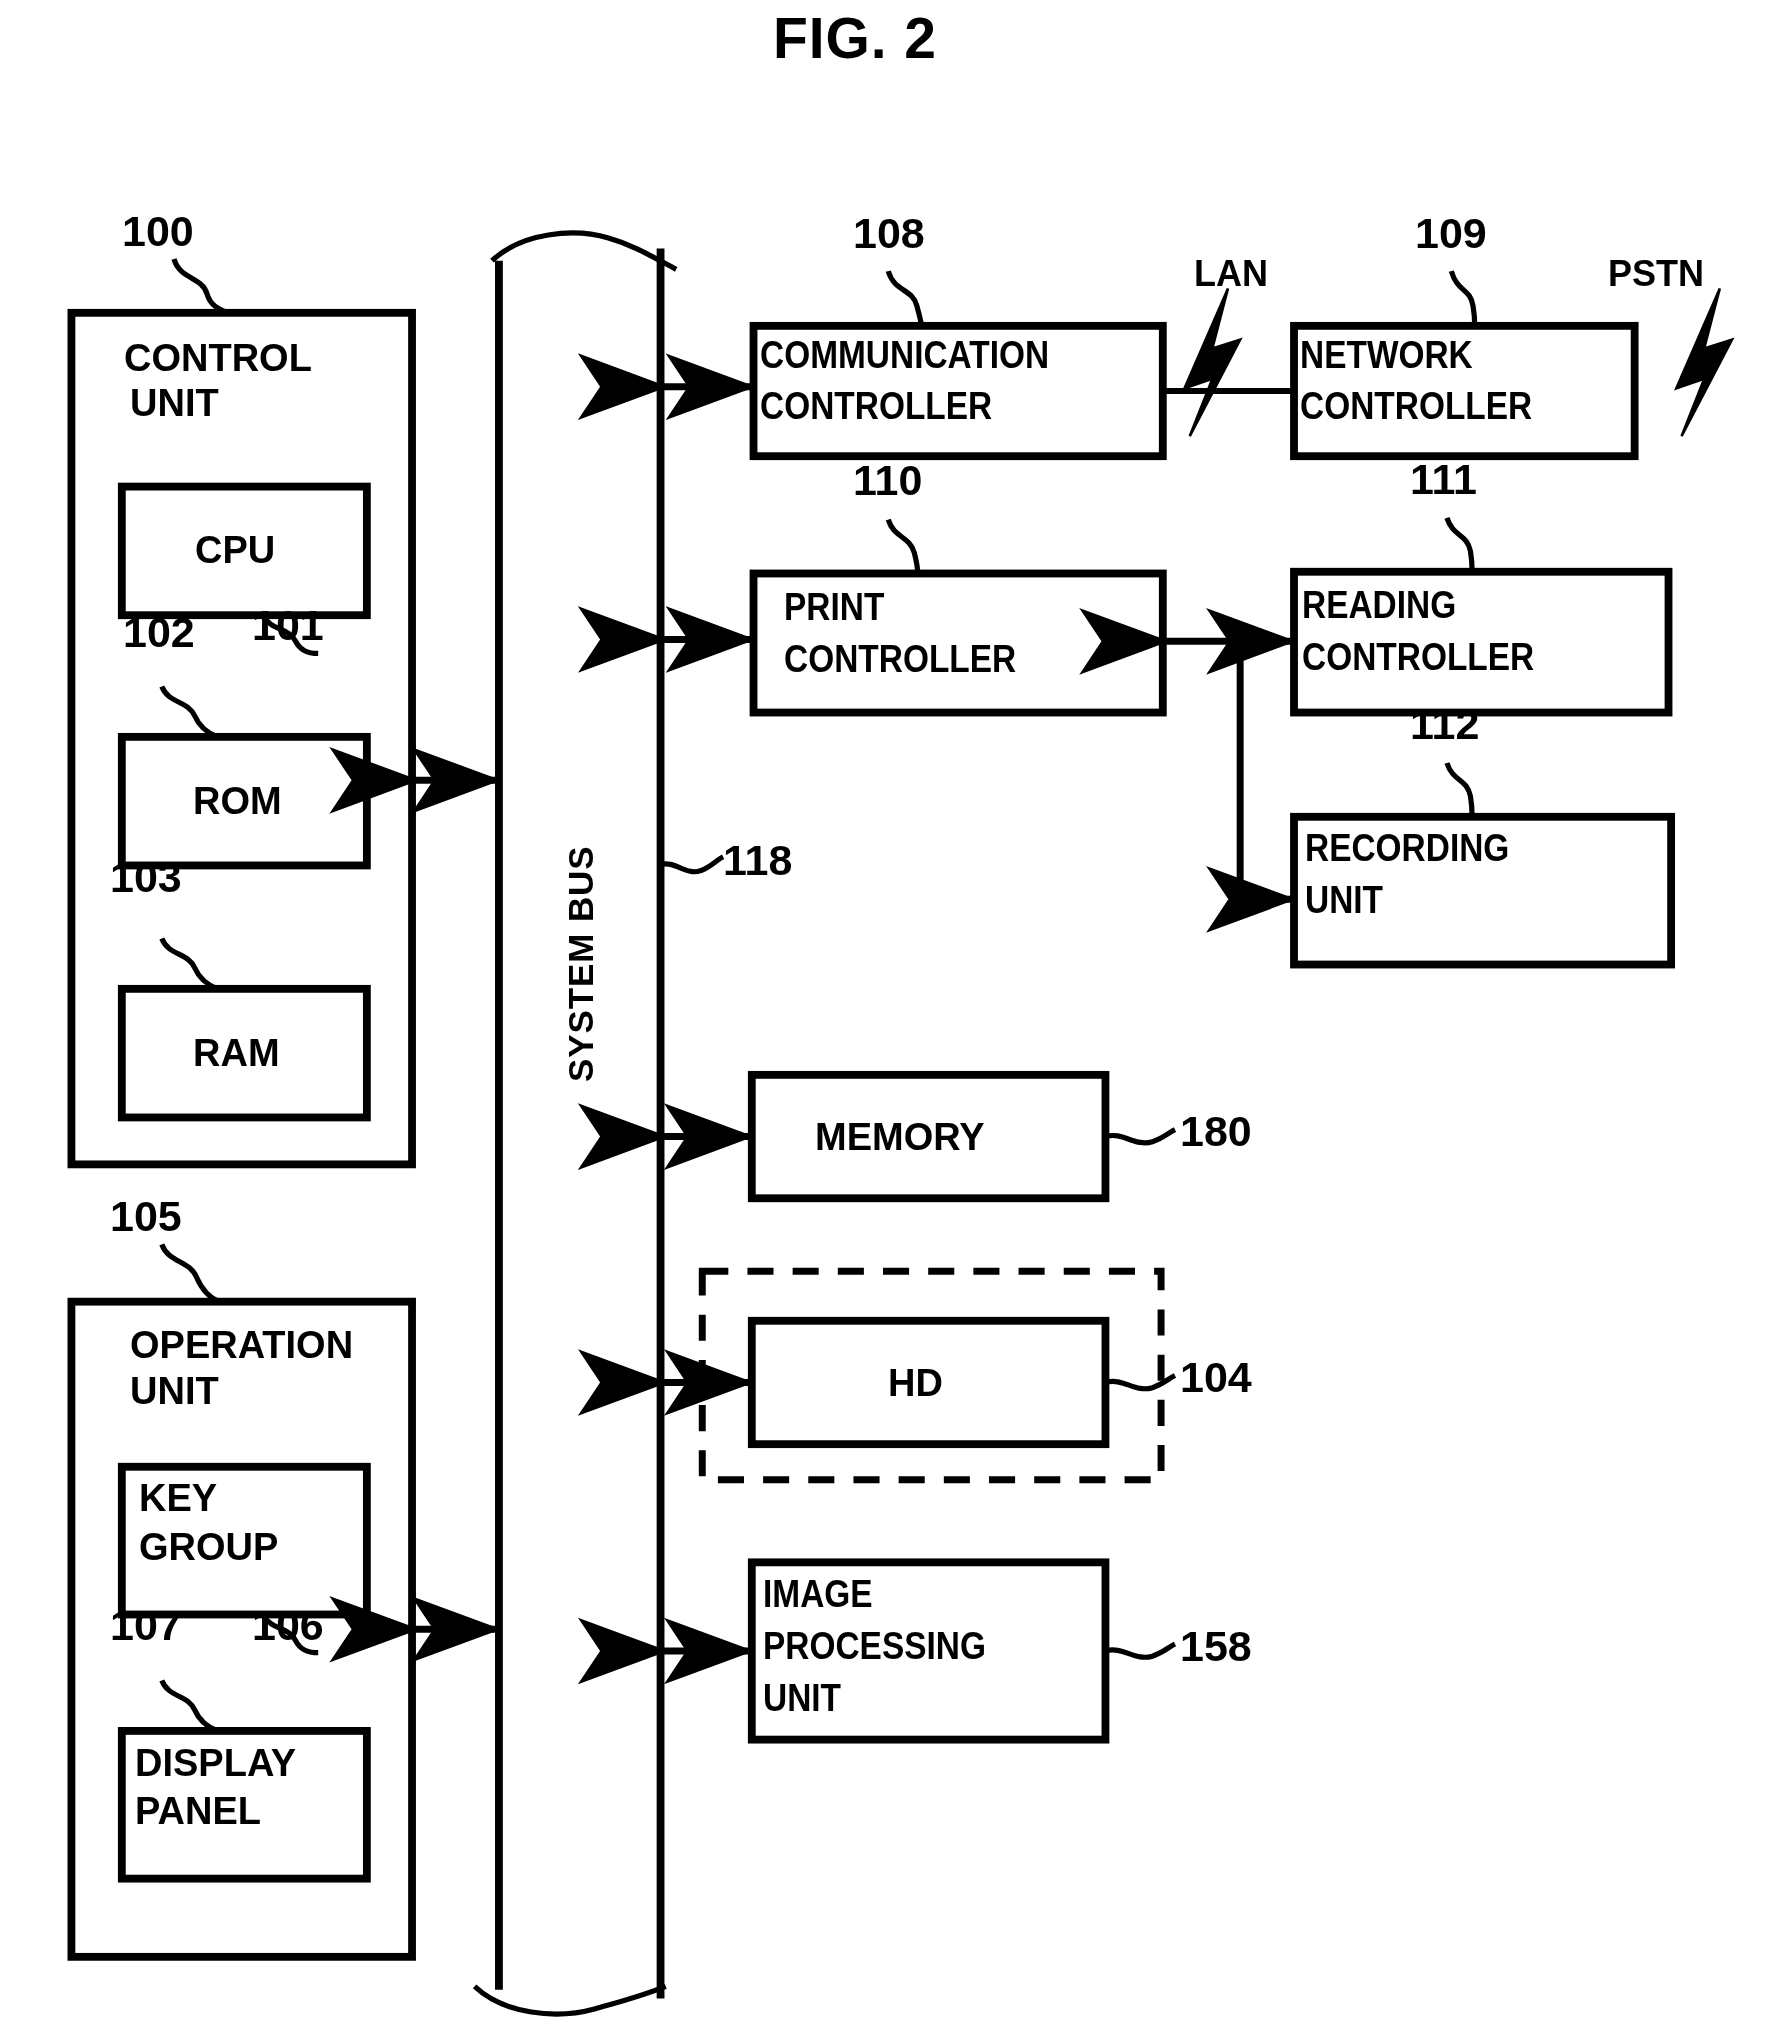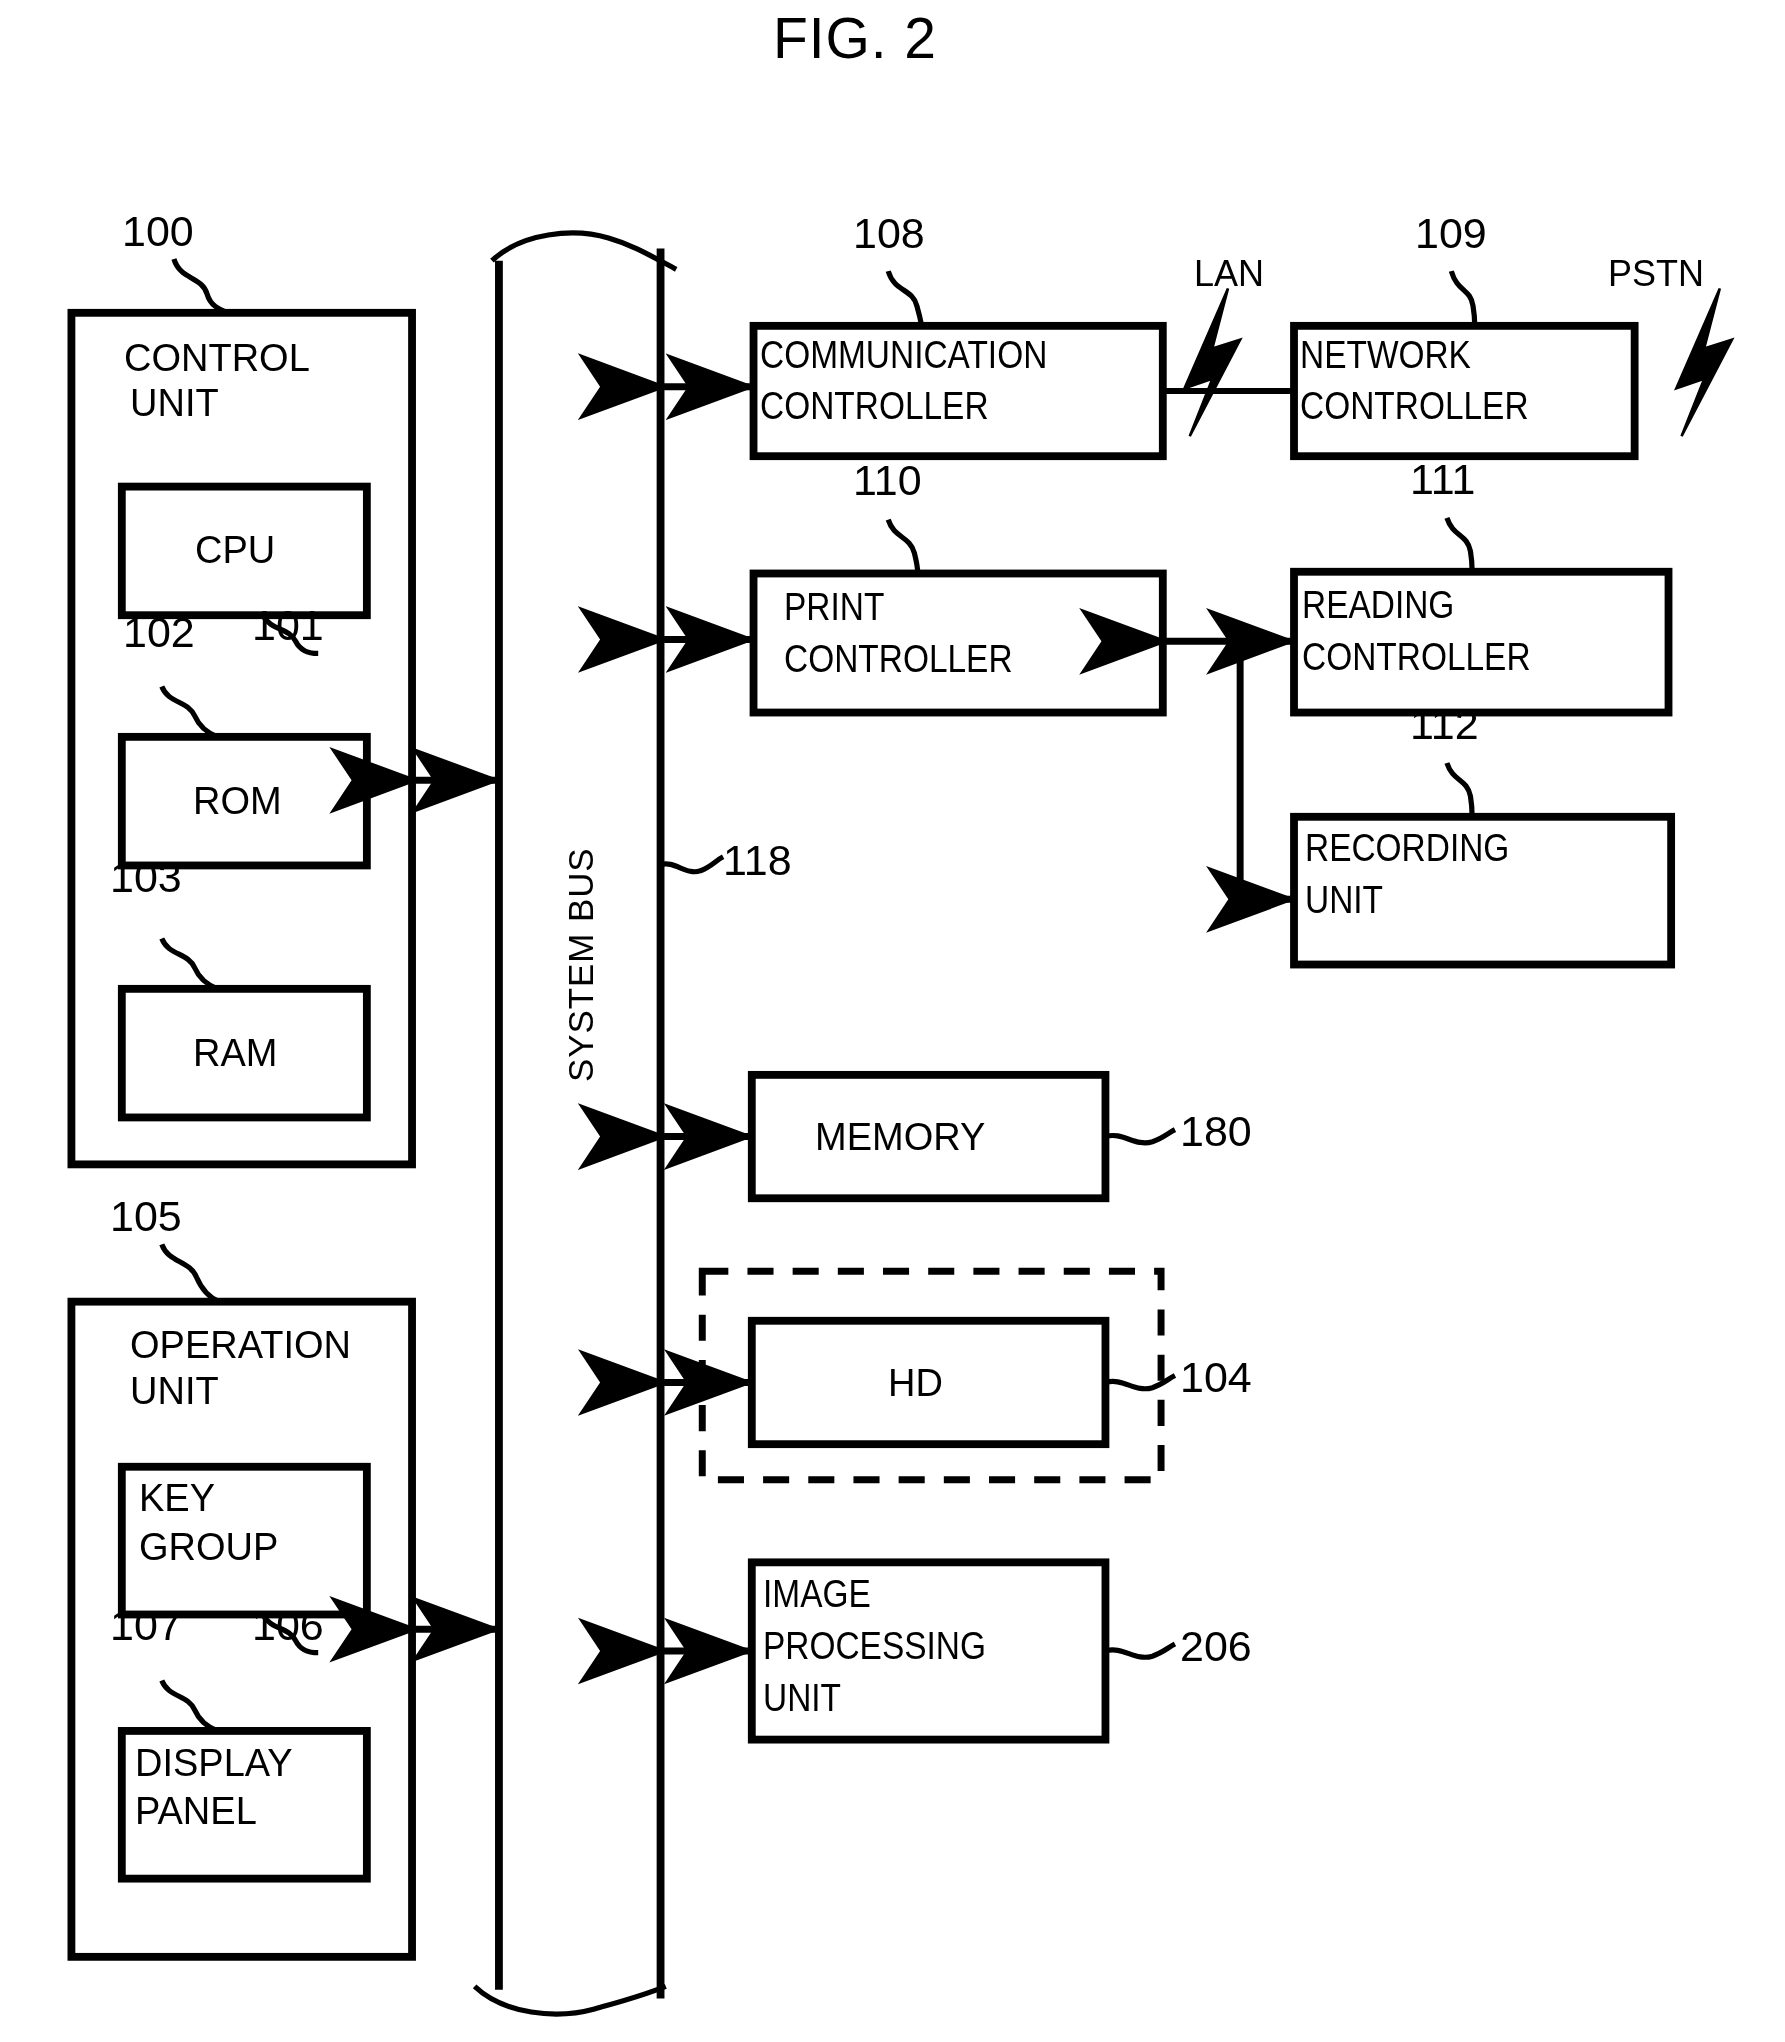--- a/index.html
+++ b/index.html
@@ -1,21 +1,21 @@
 <!DOCTYPE html>
 <html style="font-size:14px"><head>
 <meta charset="utf-8">
 <style>
   html,body{margin:0;padding:0;background:#ffffff;}
   body{
     width:1786px;height:2042px;position:relative;overflow:hidden;
     font-family:"Liberation Sans","DejaVu Sans",sans-serif;
     color:#000000;
   }
-  #stage{position:absolute;left:0;top:0;width:1786px;height:1692px;}
+  #stage{position:absolute;left:0;top:0;width:1786px;height:1692px;font-weight:bold;}
   svg.layer{position:absolute;left:0;top:0;width:1786px;height:2042px;}
   .txt{position:absolute;color:#000;line-height:1.12;white-space:pre;}
   .fig-title{font-size:57px;letter-spacing:0.9px;}
   .ref{font-size:43px;}
   .blabel{font-size:38px;}
   .blabel.cond{transform:scaleX(.88);transform-origin:left top;}
   .netlabel{font-size:36px;}
   .busword{
     font-size:35px;letter-spacing:0.9px;
     transform:rotate(-90deg);transform-origin:left top;
@@ -185,16 +185,16 @@
 
   <div class="txt blabel" style="left:815px;top:1116px;">MEMORY</div>
   <div class="txt ref" style="left:1180px;top:1107px;">180</div>
 
   <div class="txt blabel" style="left:888px;top:1362px;">HD</div>
   <div class="txt ref" style="left:1180px;top:1353px;">104</div>
 
   <div class="txt blabel cond" style="left:763px;top:1573px;">IMAGE</div>
   <div class="txt blabel cond" style="left:763px;top:1625px;">PROCESSING</div>
   <div class="txt blabel cond" style="left:763px;top:1677px;">UNIT</div>
-  <div class="txt ref" style="left:1180px;top:1622px;">206</div>
+  <div class="txt ref" style="left:1180px;top:1622px;">158</div>
 
 </div>
 
 
 </body></html>

